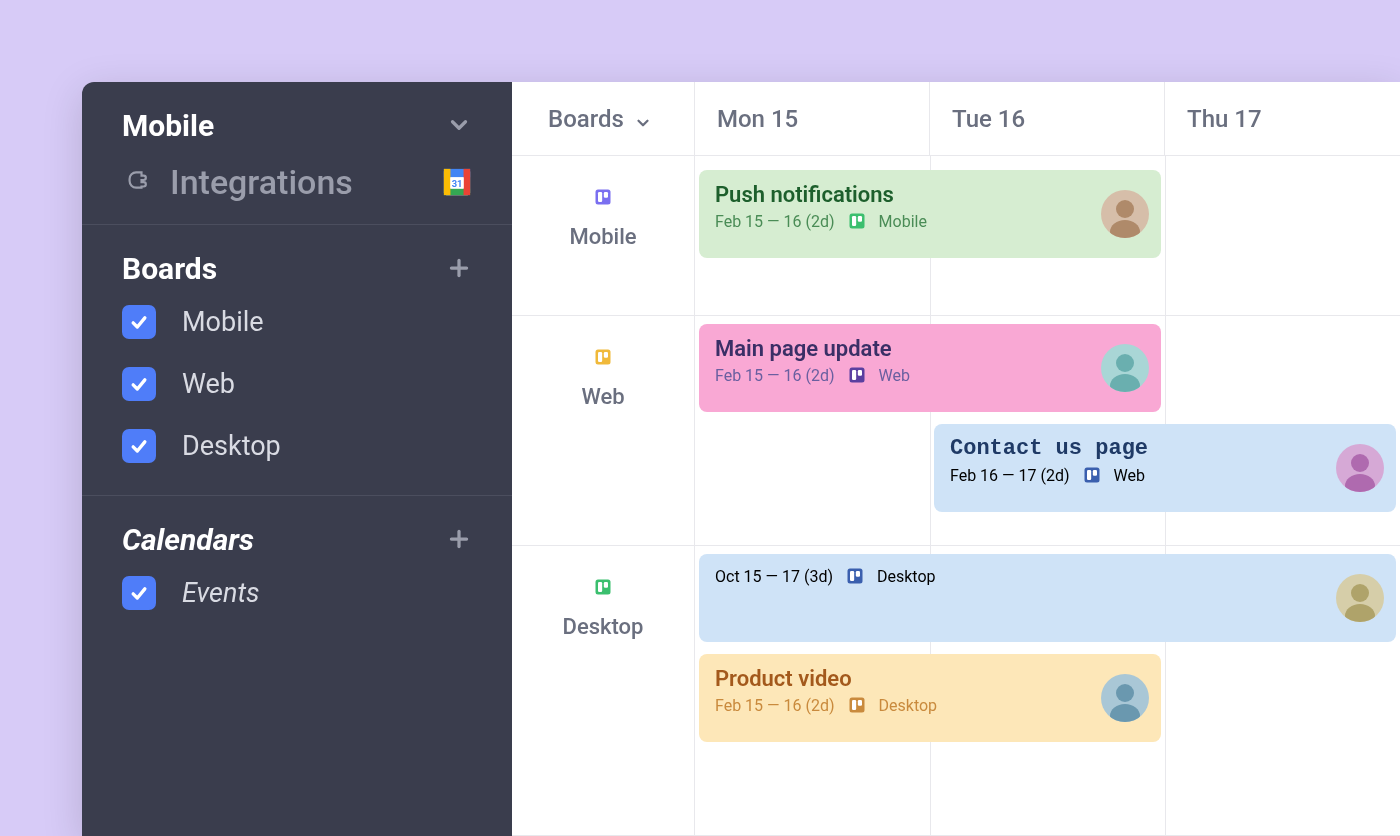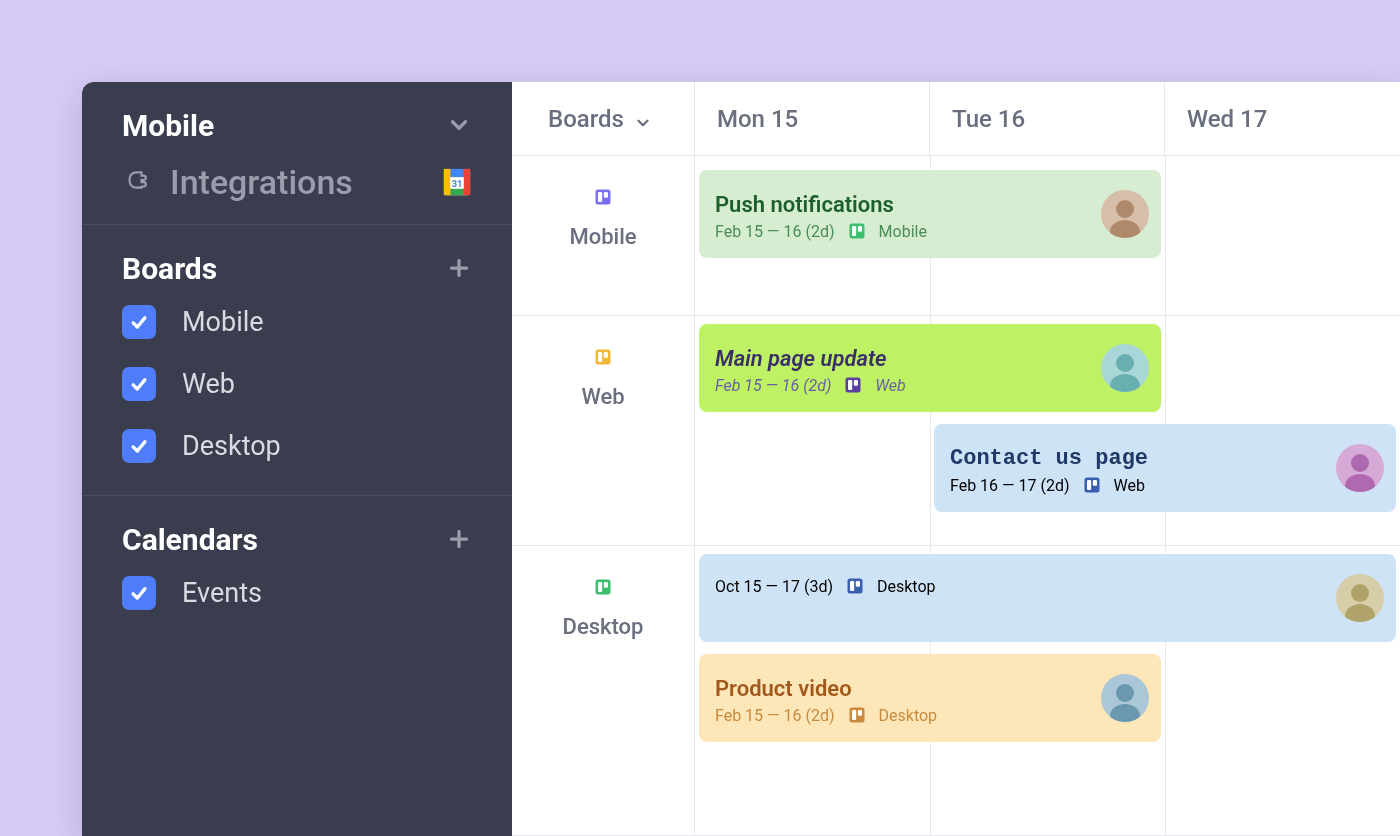--- a/index.html
+++ b/index.html
@@ -26,21 +26,21 @@
     width: 431px;
     background: #3a3d4d;
     color: #fff;
     display: flex;
     flex-direction: column;
   }
   .side-section {
     border-bottom: 1px solid #4b4e5e;
     padding: 20px 0 18px 0;
   }
-  .side-section:last-child { border-bottom: none; }
+  .side-section:last-child { border-bottom: none; font-style: italic; }
   .section-header {
     display: flex;
     align-items: center;
     justify-content: space-between;
     padding: 0 40px;
     height: 46px;
   }
   .section-title {
     font-size: 30px;
     font-weight: 700;
@@ -154,21 +154,21 @@
     width: 1px;
     background: #e8e8ec;
   }
   .lane-row {
     border-bottom: 1px solid #e8e8ec;
     position: relative;
   }
   .task {
     position: absolute;
     border-radius: 8px;
-    padding: 22px 16px 12px 16px;
+    padding: 12px 16px 12px 16px;
     display: flex;
     flex-direction: column;
     gap: 4px;
   }
   .task-title {
     font-size: 22px;
     font-weight: 600;
   }
   .task-meta {
     display: flex;
@@ -190,21 +190,21 @@
     width: 48px;
     height: 48px;
     border-radius: 50%;
     overflow: hidden;
   }
   .avatar svg { width:100%; height:100%; }
   
   .task-green { background:#d6edd1; }
   .task-green .task-title{ color:#1d5f2c; }
   .task-green .task-meta{ color:#4a8c56; }
-  .task-purple { background:#bef264;font-style:italic; }
+  .task-purple { background:#f9a8d4; }
   .task-purple .task-title{ color:#3a2f66; }
   .task-purple .task-meta{ color:#6a5fa0; }
   .task-blue { background:#cfe3f7; }
   .task-blue .task-title{ color:#1f3a66;font-family:Liberation Mono, monospace; }
   .task-blue .task-meta{ color:#000000; }
   .task-orange { background:#fde7b8; }
   .task-orange .task-title{ color:#a3591c; }
   .task-orange .task-meta{ color:#c98a3d; }
 </style>
 </head>
@@ -317,21 +317,21 @@
         </span>
       </div>
       <div id="day-headers" style="display:flex; flex:1;">
           <div class="cal-header-cell col-day">
             <span>Mon 15</span>
           </div>
           <div class="cal-header-cell col-day">
             <span>Tue 16</span>
           </div>
           <div class="cal-header-cell col-day">
-            <span>Wed 17</span>
+            <span>Thu 17</span>
           </div>
         </div>
     </div>
     <div class="cal-body">
       <div class="lanes-col" id="lanes-col">
           <div class="lane-label" style="height: 160px;">
             <span class="trello-box">
               <svg viewBox="0 0 24 24" width="20" height="20">
                 <rect x="3" y="3" width="18" height="18" rx="3" fill="#7a6ff0"></rect>
                 <rect x="6" y="6" width="5" height="12" rx="1.5" fill="#fff"></rect>

